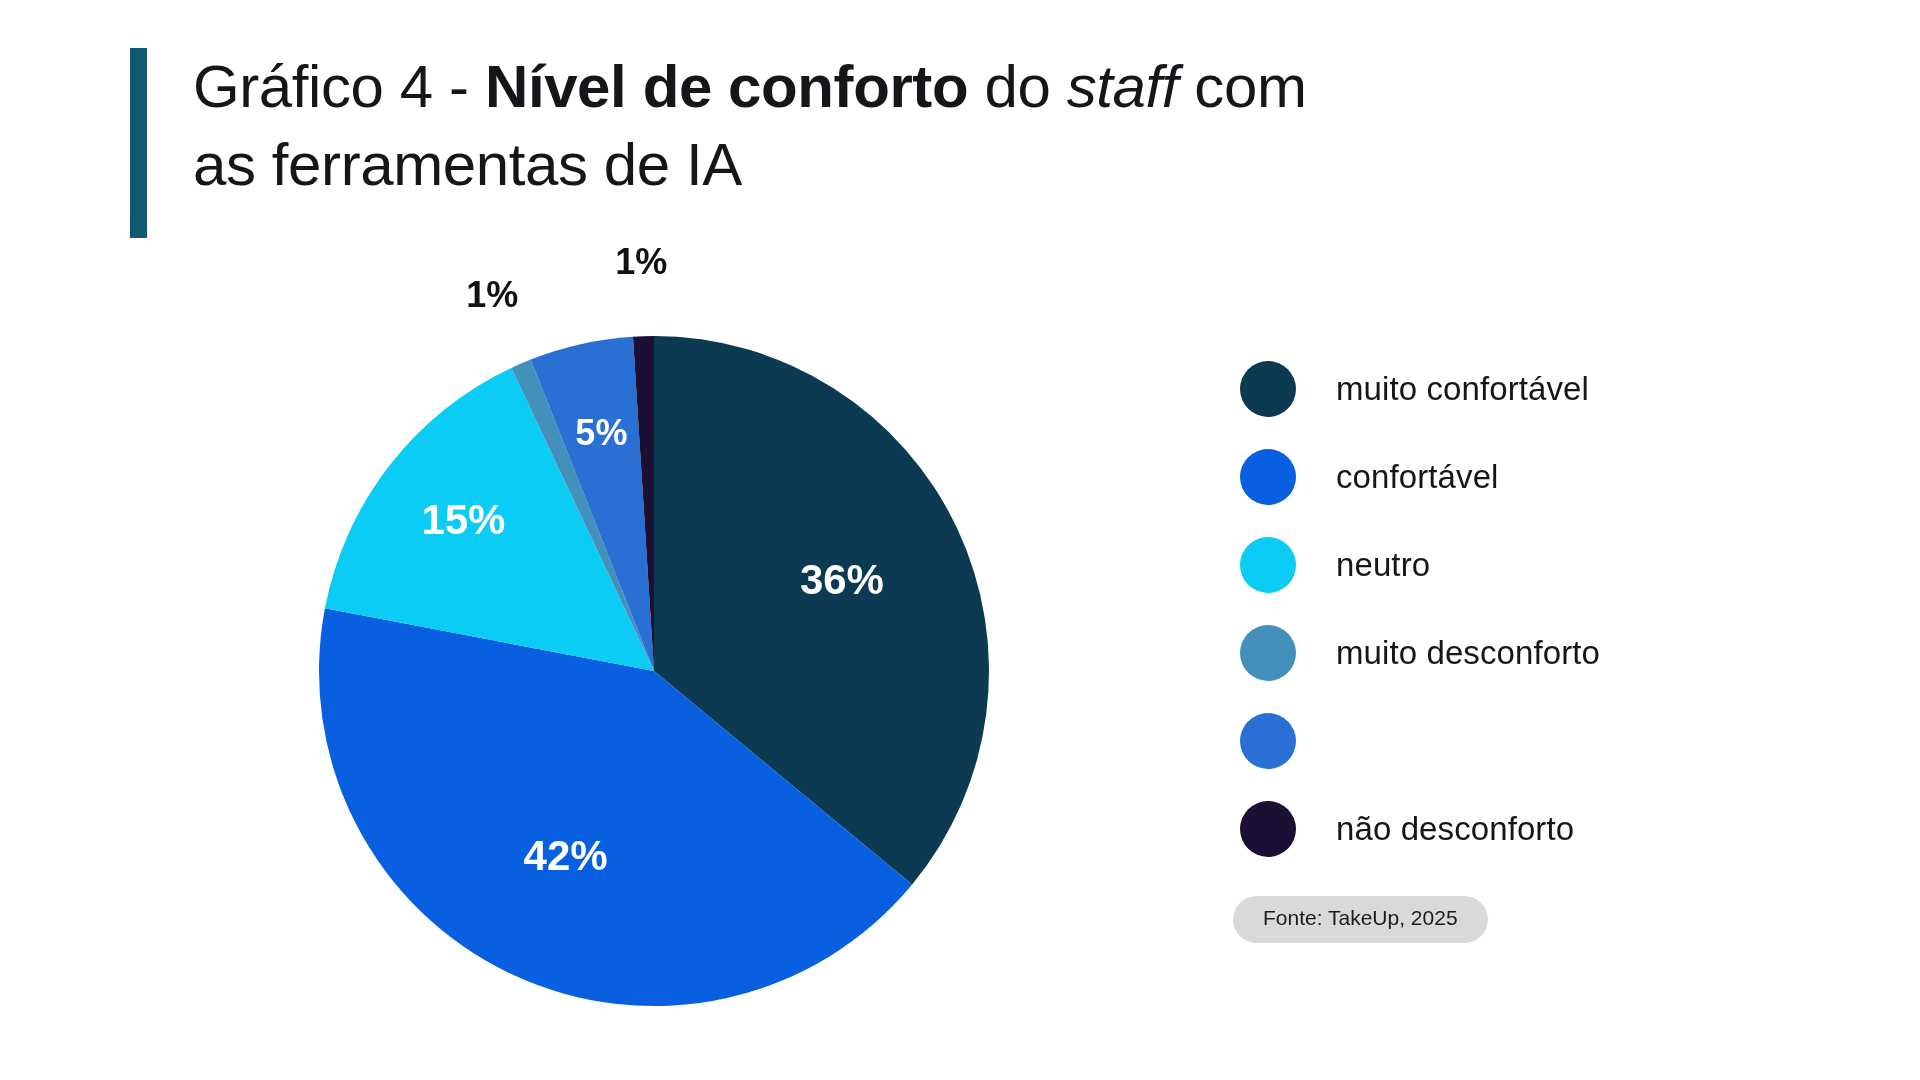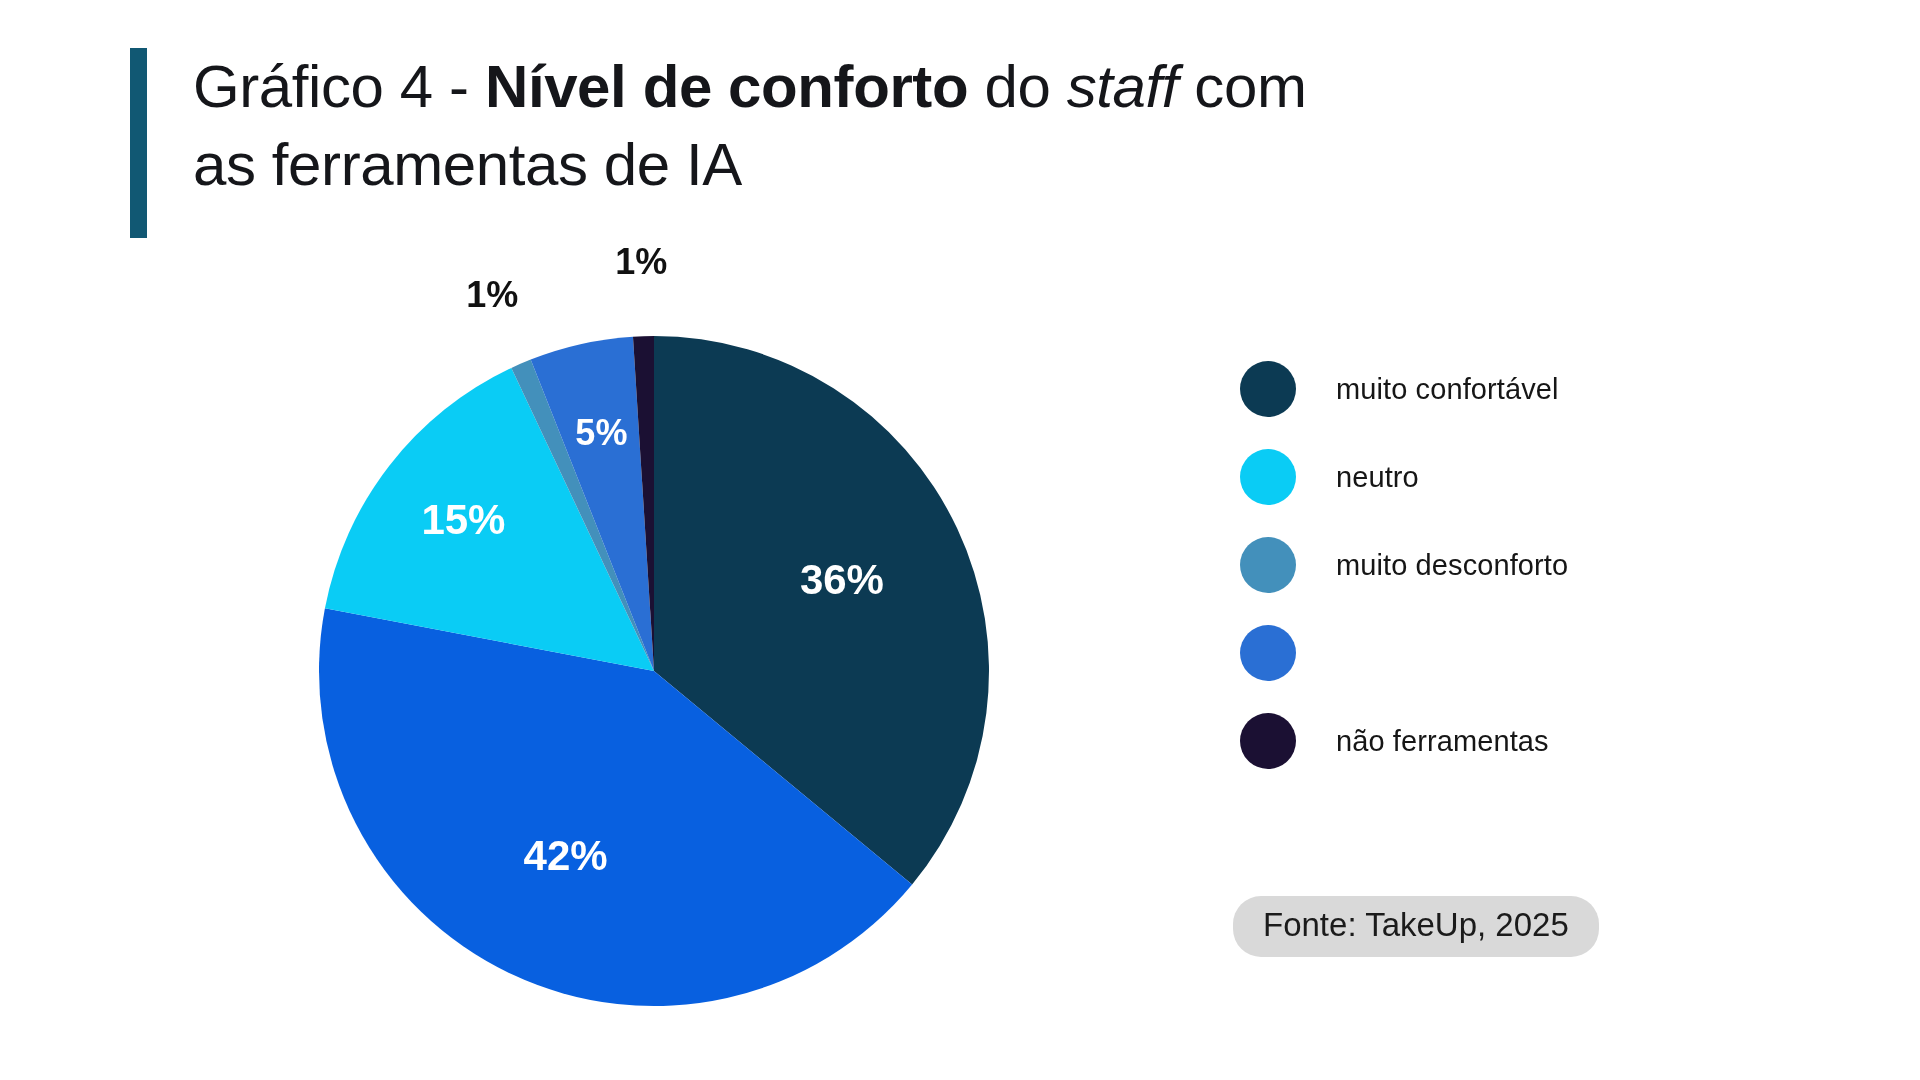--- a/index.html
+++ b/index.html
@@ -82,35 +82,35 @@
 
   .legend-dot {
     width: 56px;
     height: 56px;
     border-radius: 50%;
     flex: 0 0 auto;
   }
 
   .legend-label {
     margin-left: 40px;
-    font-size: 29px;
+    font-size: 33px;
     color: #161616;
     white-space: nowrap;
     letter-spacing: 0.1px;
   }
 
   
   #source-badge {
     position: absolute;
     left: 1233px;
     top: 896px;
     background: #d9d9d9;
     border-radius: 28px;
     padding: 10px 30px 13px 30px;
-    font-size: 33px;
+    font-size: 21px;
     color: #1b1b1b;
     display: inline-block;
     white-space: nowrap;
   }
 </style>
 </head>
 <body>
 
 <div id="slide">
 
@@ -143,31 +143,35 @@
         <text x="323.2158210552018" y="19.20082993114721" class="slice-label outside" font-size="36">1%</text>
       </svg>
   </div>
 
   <div id="legend">
       <div class="legend-item">
         <span class="legend-dot" style="background: rgb(12, 58, 83);"></span>
         <span class="legend-label">muito confortável</span>
       </div>
       <div class="legend-item">
+        <span class="legend-dot" style="background: rgb(8, 96, 224);"></span>
+        <span class="legend-label">confortável</span>
+      </div>
+      <div class="legend-item">
         <span class="legend-dot" style="background: rgb(10, 204, 245);"></span>
         <span class="legend-label">neutro</span>
       </div>
       <div class="legend-item">
         <span class="legend-dot" style="background: rgb(67, 144, 187);"></span>
         <span class="legend-label">muito desconforto</span>
       </div>
       <div class="legend-item">
         <span class="legend-dot" style="background: rgb(42, 111, 212);"></span>
       </div>
       <div class="legend-item">
         <span class="legend-dot" style="background: rgb(27, 16, 51);"></span>
-        <span class="legend-label">não ferramentas</span>
+        <span class="legend-label">não desconforto</span>
       </div>
     </div>
 
   <div id="source-badge" style="background: rgb(217, 217, 217);">Fonte: TakeUp, 2025</div>
 
 </div>
 
 </body></html>

